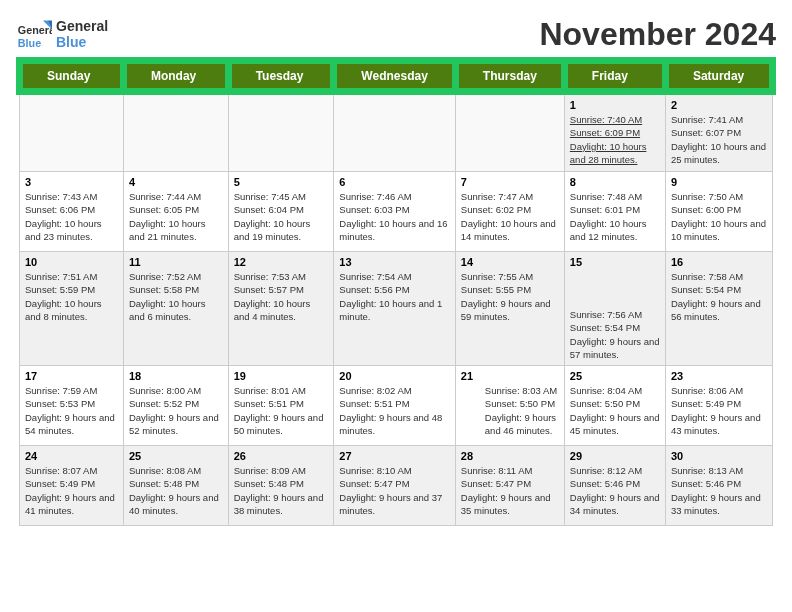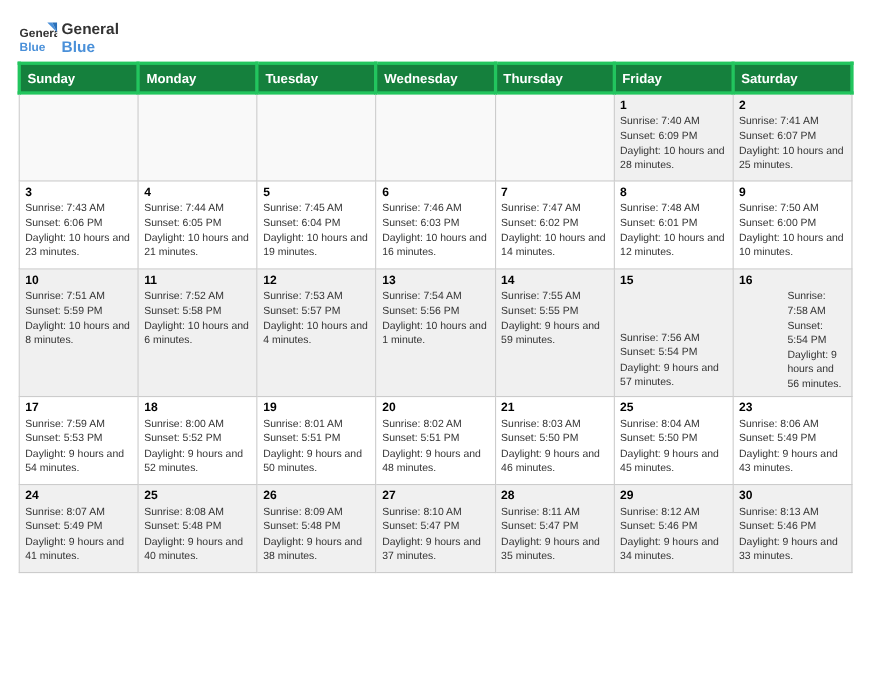--- a/index.html
+++ b/index.html
@@ -36,27 +36,27 @@
     .subtitle {
       font-size: 14px;
       color: #555;
     }
     table {
       width: 100%;
       border-collapse: collapse;
       font-size: 10px;
     }
     thead th {
-      background-color: #15803d;
+      background-color: #4d7c0f;
       color: #fff;
       text-align: left;
-      padding: 5px 6px;
+      padding: 5px 24px;
       font-size: 12px;
       font-weight: bold;
-      border: 3px solid #22c55e;
+      border: 7px solid #22c55e;
     }
     td {
       border: 1px solid #ccc;
       vertical-align: top;
       padding: 4px 5px;
       width: calc(100% / 7);
       min-height: 80px;
       height: 80px;
       background: #fff;
     }
@@ -88,20 +88,21 @@
       <text x="2" y="34" font-size="12" font-weight="bold" fill="#4a90d9">Blue</text>
       <polygon points="30,5 40,15 35,5" fill="#4a90d9"></polygon>
       <polygon points="35,5 40,15 40,5" fill="#2a70b9"></polygon>
     </svg>
     <div>
       <div style="font-size:14px;font-weight:bold;color:#333;">General</div>
       <div style="font-size:14px;font-weight:bold;color:#4a90d9;">Blue</div>
     </div>
   </div>
   <div class="title-block">
+    <div class="month-title">November 2024</div>
   </div>
 </div>
 
 <table>
   <thead>
     <tr>
       <th>Sunday</th>
       <th>Monday</th>
       <th>Tuesday</th>
       <th>Wednesday</th>
@@ -112,21 +113,21 @@
   </thead>
   <tbody id="calendar-body">
   <tr>
         <td class="empty"></td>
         <td class="empty"></td>
         <td class="empty"></td>
         <td class="empty"></td>
         <td class="empty"></td>
         <td class="shaded">
           <span class="day-num">1</span>
-          <div class="day-info" style="white-space: pre-line;">Sunrise: 7:40 AM
+          <div class="day-info" style="white-space: pre-line; text-decoration: underline;">Sunrise: 7:40 AM
 Sunset: 6:09 PM
 Daylight: 10 hours and 28 minutes.</div>
         </td>
         <td class="shaded">
           <span class="day-num">2</span>
           <div class="day-info" style="white-space: pre-line;">Sunrise: 7:41 AM
 Sunset: 6:07 PM
 Daylight: 10 hours and 25 minutes.</div>
         </td>
       </tr>
@@ -206,21 +207,21 @@
 Daylight: 9 hours and 59 minutes.</div>
         </td>
         <td class="shaded">
           <span class="day-num">15</span>
           <div class="day-info" style="white-space: pre-line; margin-top: 40px;">Sunrise: 7:56 AM
 Sunset: 5:54 PM
 Daylight: 9 hours and 57 minutes.</div>
         </td>
         <td class="shaded">
           <span class="day-num">16</span>
-          <div class="day-info" style="white-space: pre-line; margin-left: 44px;">Sunrise: 7:58 AM
+          <div class="day-info" style="white-space: pre-line;">Sunrise: 7:58 AM
 Sunset: 5:54 PM
 Daylight: 9 hours and 56 minutes.</div>
         </td>
       </tr>
       <tr>
         <td>
           <span class="day-num">17</span>
           <div class="day-info" style="white-space: pre-line;">Sunrise: 7:59 AM
 Sunset: 5:53 PM
 Daylight: 9 hours and 54 minutes.</div>
@@ -238,21 +239,21 @@
 Daylight: 9 hours and 50 minutes.</div>
         </td>
         <td>
           <span class="day-num">20</span>
           <div class="day-info" style="white-space: pre-line;">Sunrise: 8:02 AM
 Sunset: 5:51 PM
 Daylight: 9 hours and 48 minutes.</div>
         </td>
         <td>
           <span class="day-num">21</span>
-          <div class="day-info" style="white-space: pre-line;">Sunrise: 8:03 AM
+          <div class="day-info" style="white-space: pre-line; margin-left: 24px;">Sunrise: 8:03 AM
 Sunset: 5:50 PM
 Daylight: 9 hours and 46 minutes.</div>
         </td>
         <td>
           <span class="day-num">25</span>
           <div class="day-info" style="white-space: pre-line;">Sunrise: 8:04 AM
 Sunset: 5:50 PM
 Daylight: 9 hours and 45 minutes.</div>
         </td>
         <td>

